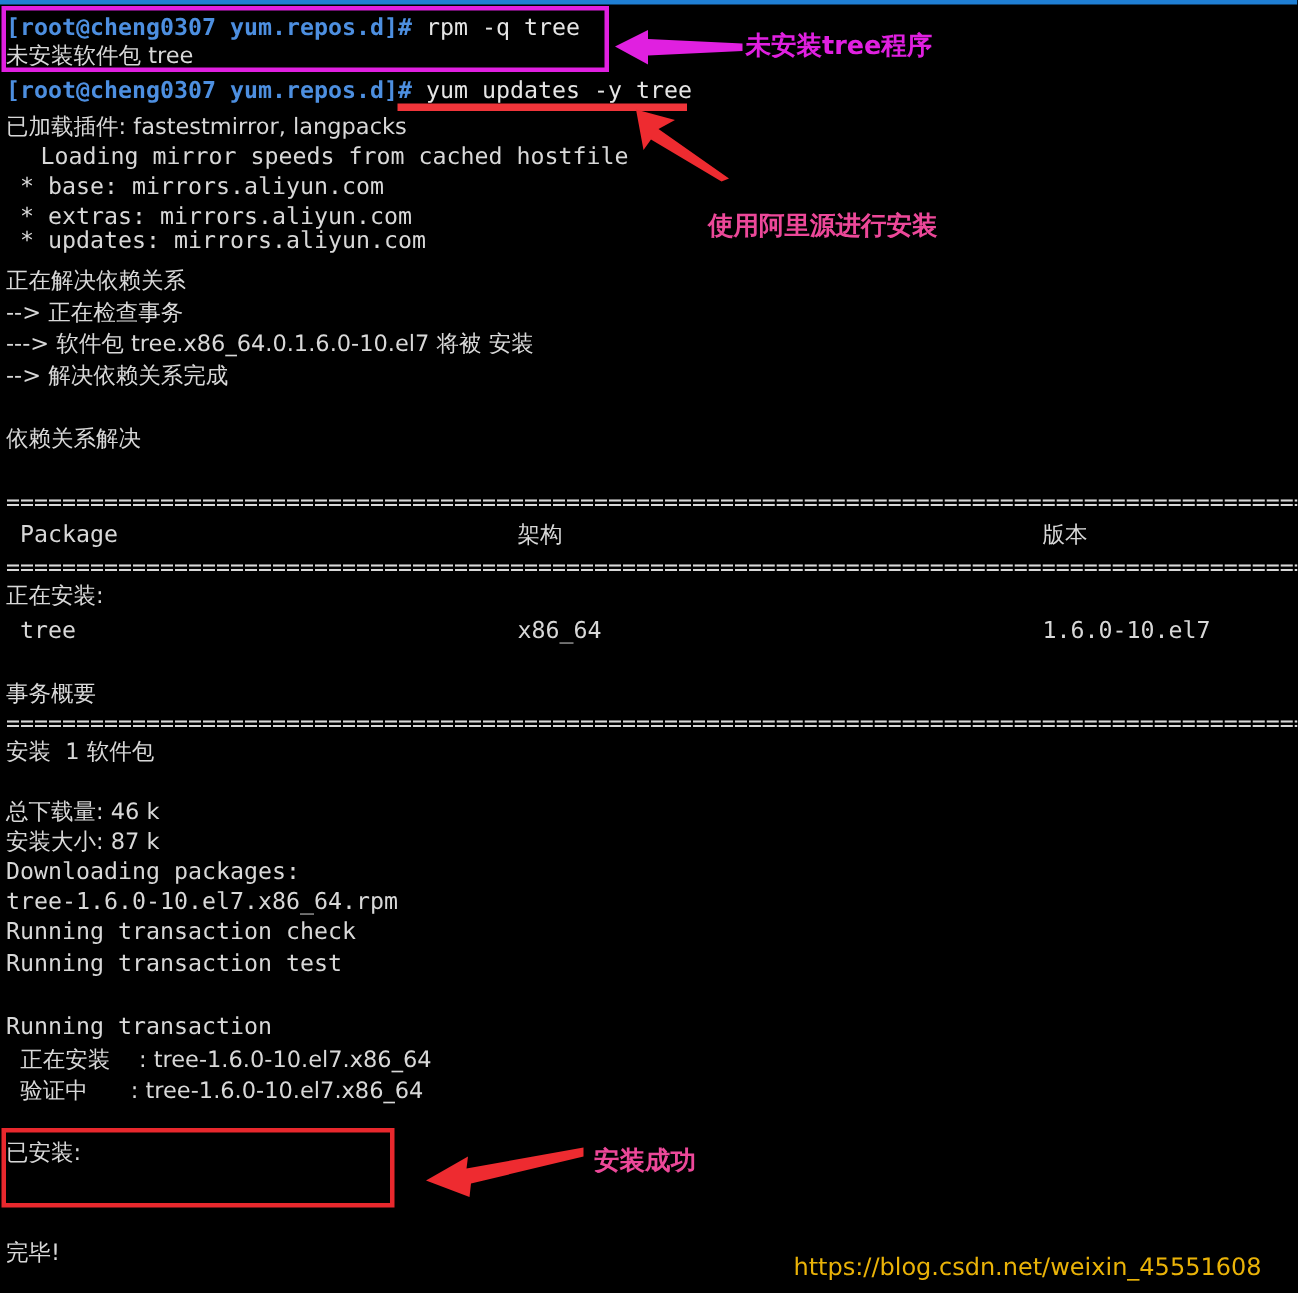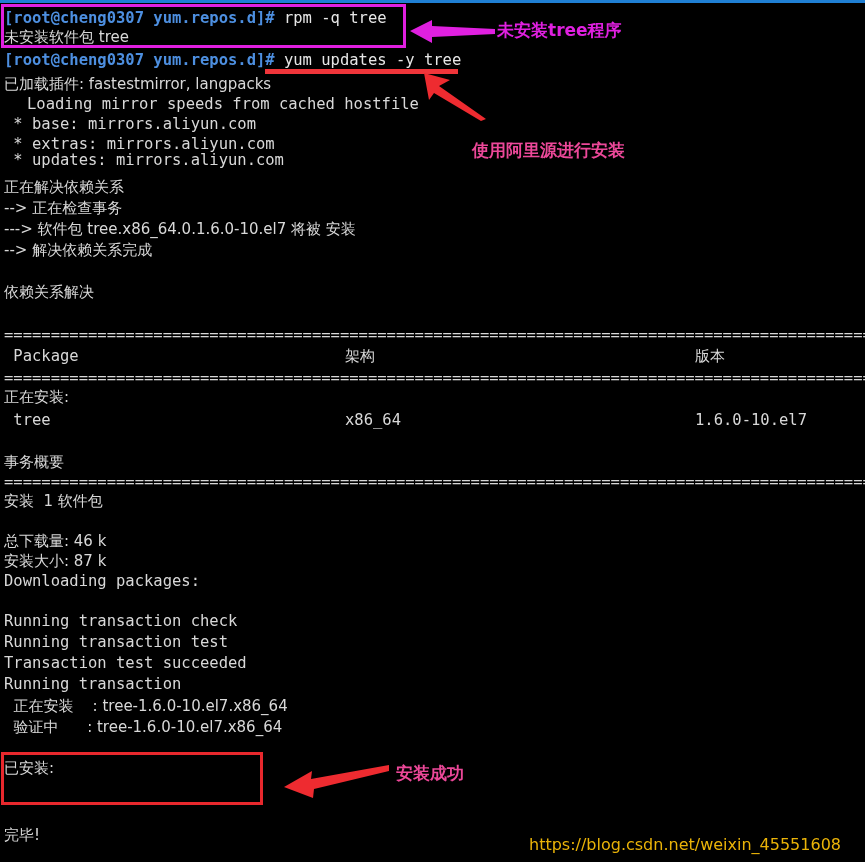--- a/index.html
+++ b/index.html
@@ -144,23 +144,23 @@
 
     <div class="line cjk" style="top:450px;">事务概要</div>
 
     <div class="sep" style="top:470px;">================================================================================================</div>
 
     <div class="line cjk" style="top:489px;">安装  1 软件包</div>
 
     <div class="line cjk" style="top:529px;">总下载量: 46 k</div>
     <div class="line cjk" style="top:549px;">安装大小: 87 k</div>
     <div class="line" style="top:569px;">Downloading packages:</div>
+    <div class="line" style="top:589px;">tree-1.6.0-10.el7.x86_64.rpm</div>
     <div class="line" style="top:609px;">Running transaction check</div>
     <div class="line" style="top:630px;">Running transaction test</div>
-    <div class="line" style="top:651px;">Transaction test succeeded</div>
     <div class="line" style="top:672px;">Running transaction</div>
     <div class="line cjk" style="top:694px;">  正在安装    : tree-1.6.0-10.el7.x86_64</div>
     <div class="line cjk" style="top:715px;">  验证中      : tree-1.6.0-10.el7.x86_64</div>
 
     <div class="line cjk" style="top:756px;">已安装:</div>
 
     <div class="line cjk" style="top:823px;">完毕!</div>
 
   </div>
 

